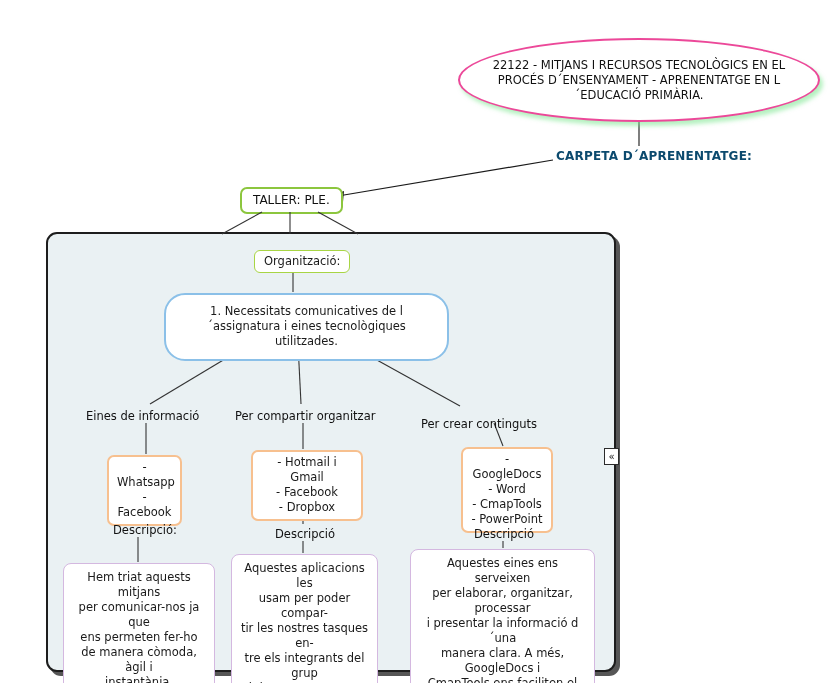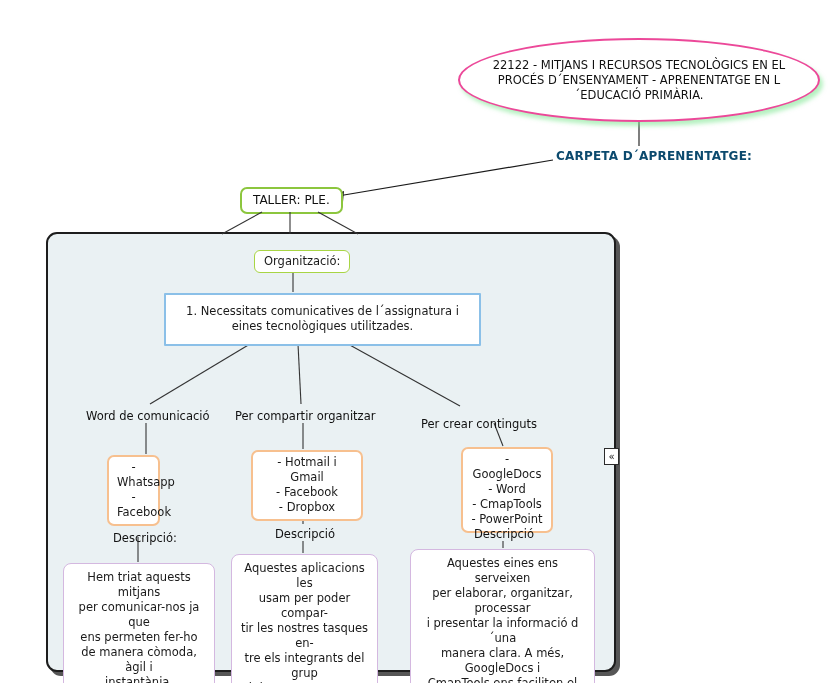--- a/index.html
+++ b/index.html
@@ -136,61 +136,61 @@
     padding: 3px 9px 4px 9px;
     border: 1.6px solid #a8d544;
     border-radius: 6px;
     font-size: 11.5px;
     white-space: nowrap;
   }
 
   #necessitats-node {
     left: 164px;
     top: 293px;
-    width: 317px;
+    width: 285px;
     padding: 9px 10px 10px 10px;
     border: 2px solid #8bc0e8;
-    border-radius: 1px;
+    border-radius: 21px;
     font-size: 11.5px;
     line-height: 15px;
   }
 
   
   .caption {
     position: absolute;
     font-size: 11.5px;
     color: #111;
     white-space: nowrap;
     z-index: 7;
     text-align: center;
   }
 
   #cap-com    { left: 86px;  top: 409px; }
   #cap-comp   { left: 235px; top: 409px; }
   #cap-crear  { left: 421px; top: 409px; margin-top: 8px; }
 
-  #desc-lbl-1 { left: 113px; top: 523px; margin-top: 8px; }
+  #desc-lbl-1 { left: 113px; top: 523px; }
   #desc-lbl-2 { left: 275px; top: 527px; }
   #desc-lbl-3 { left: 474px; top: 527px; }
 
   
   .tool-box {
     position: absolute;
     box-sizing: border-box;
     background: #ffffff;
     border: 2px solid #f7c08f;
     border-radius: 7px;
     font-size: 11.5px;
     line-height: 15px;
     text-align: center;
     padding: 3px 8px 4px 8px;
     z-index: 7;
     white-space: pre-line;
   }
-  #tools-1 { left: 107px; top: 455px; width: 53px; }
+  #tools-1 { left: 107px; top: 455px; width: 75px; }
   #tools-2 { left: 251px; top: 450px; width: 112px; }
   #tools-3 { left: 461px; top: 447px; width: 92px; }
 
   
   .desc-box {
     position: absolute;
     box-sizing: border-box;
     background: #ffffff;
     border: 1.4px solid #d4b8e0;
     border-radius: 8px;
@@ -250,21 +250,21 @@
 
     <line x1="138" y1="537" x2="138" y2="562" stroke="#333333" stroke-width="1.1"></line>
     <line x1="303" y1="541" x2="303" y2="553" stroke="#333333" stroke-width="1.1"></line>
     <line x1="503" y1="541" x2="503" y2="548" stroke="#333333" stroke-width="1.1"></line>
   </svg>
 
   <div class="node" id="organitzacio-node">Organització:</div>
 
   <div class="node" id="necessitats-node">1. Necessitats comunicatives de l´assignatura i eines tecnològiques utilitzades.</div>
 
-  <div class="caption" id="cap-com">Word de comunicació</div>
+  <div class="caption" id="cap-com">Eines de informació</div>
   <div class="caption" id="cap-comp">Per compartir organitzar</div>
   <div class="caption" id="cap-crear">Per crear continguts</div>
 
   <div class="tool-box" id="tools-1">- Whatsapp
 - Facebook</div>
   <div class="tool-box" id="tools-2">- Hotmail i Gmail
 - Facebook
 - Dropbox</div>
   <div class="tool-box" id="tools-3">- GoogleDocs
 - Word

